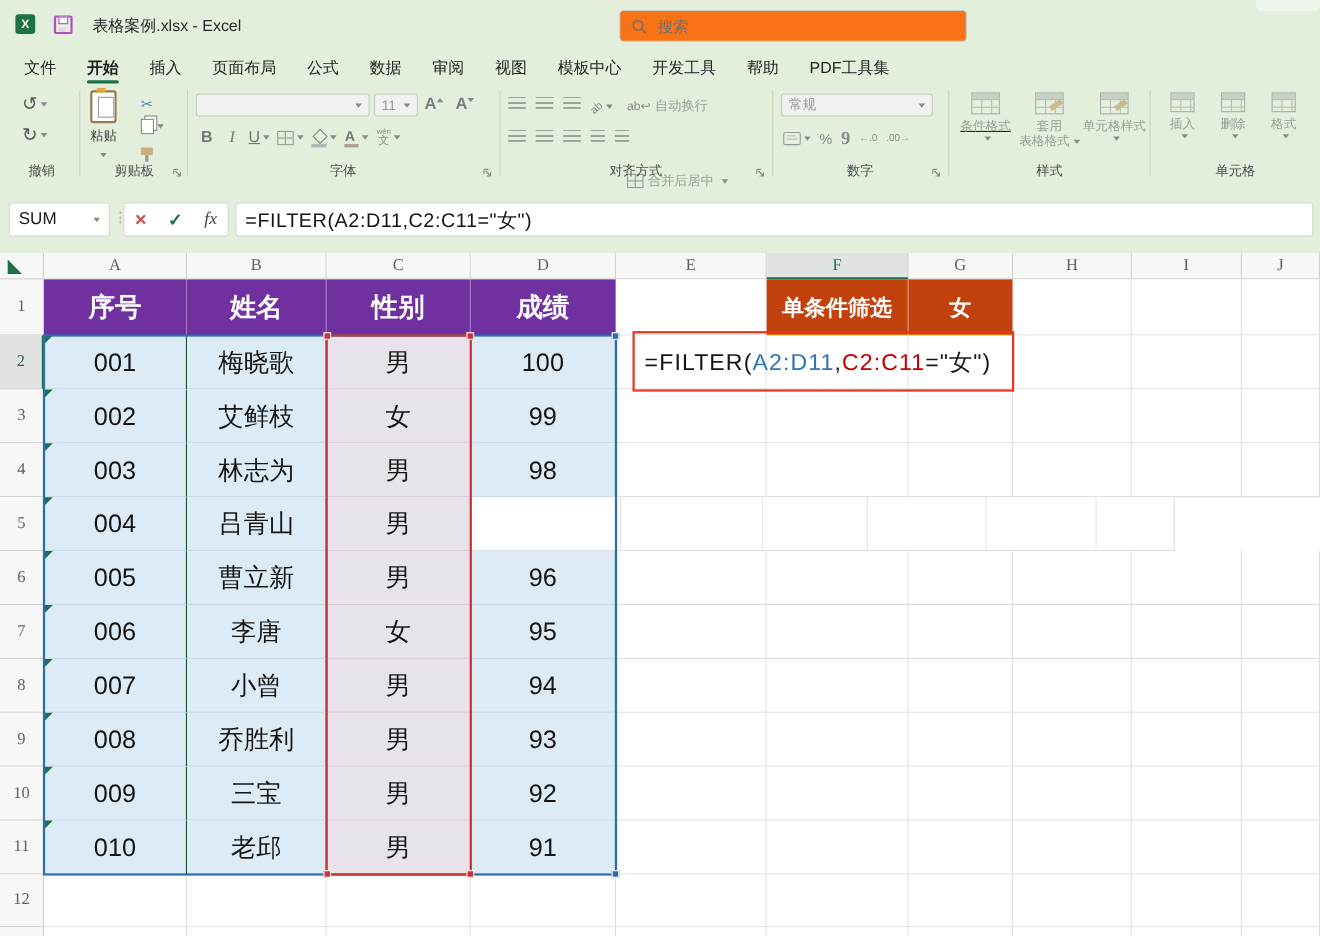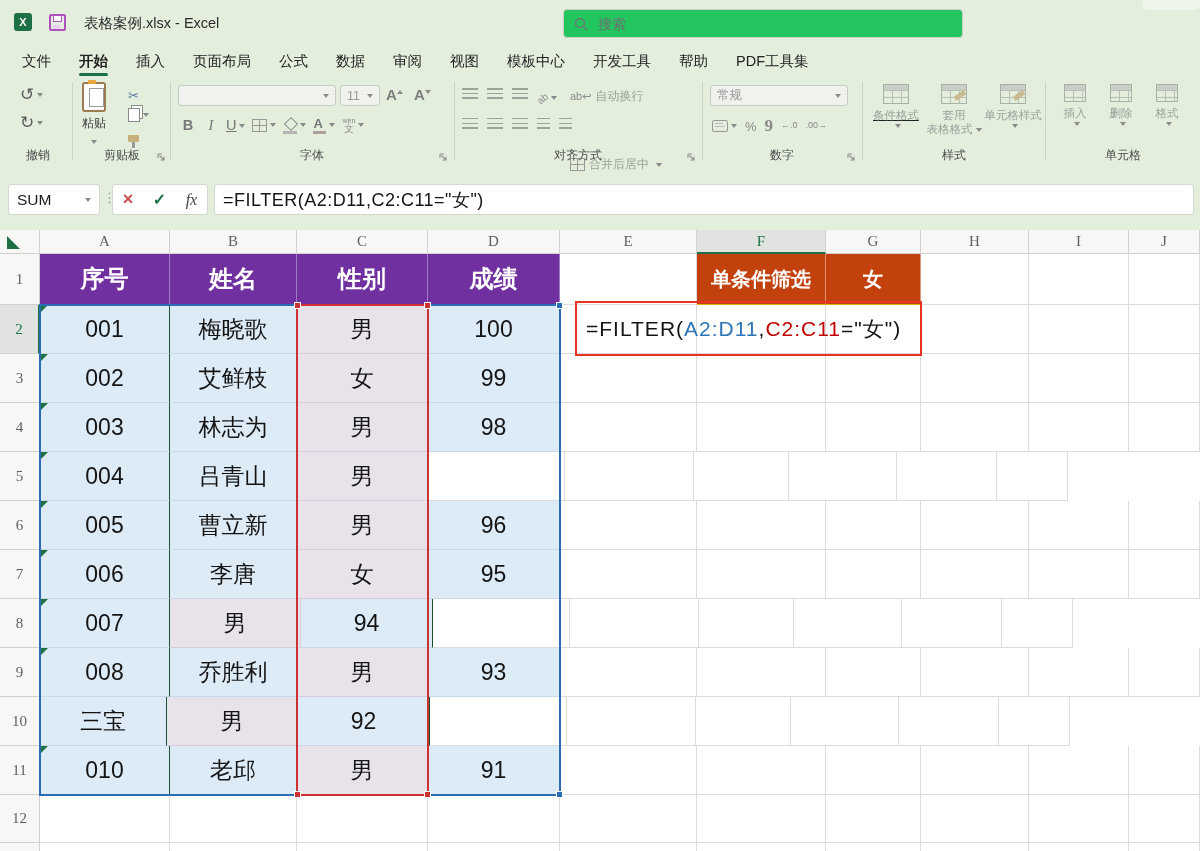--- a/index.html
+++ b/index.html
@@ -8,21 +8,21 @@
   
   #chrome{position:absolute;left:0;top:0;width:1200px;height:230px;background:#E3EEDD;}
   .winTab{position:absolute;left:1142px;top:0;width:58px;height:10px;background:#EFF5EB;border-radius:0 0 5px 5px;}
   
   .xlIcon{position:absolute;left:14px;top:13px;width:18px;height:18px;background:#1E7145;border-radius:3px;
           color:#fff;font-size:11px;font-weight:bold;display:flex;align-items:center;justify-content:center;}
   .floppy{position:absolute;left:49px;top:14px;width:13px;height:13px;border:2px solid #AF52BF;border-radius:2px;}
   .floppy::before{content:"";position:absolute;left:2px;top:-1px;width:7px;height:5px;background:#fff;border:1px solid #AF52BF;}
   .floppy::after{content:"";position:absolute;left:2px;bottom:0;width:7px;height:4px;background:#E9D2F0;}
   .tbTitle{position:absolute;left:84px;top:14px;font-size:14.5px;color:#2a2a2a;}
-  .searchBox{position:absolute;left:563px;top:9px;width:400px;height:29px;background:#22c55e;border:1px solid #C9CEC7;
+  .searchBox{position:absolute;left:563px;top:9px;width:316px;height:29px;background:#f97316;border:1px solid #C9CEC7;
              border-radius:4px;display:flex;align-items:center;padding:0 10px;box-sizing:border-box;}
   .searchBox input{border:none;outline:none;background:transparent;font-size:14px;color:#444;width:100%;
                    font-family:"Liberation Sans",sans-serif;}
   .searchBox input::placeholder{color:#6f6f6f;}
   
   #menubar{position:absolute;left:8px;top:48px;display:flex;}
   .tab{padding:4px 14px 2px;font-size:14.5px;color:#222;cursor:default;}
   .tab.active{font-weight:bold;}
   .tab.active .tabU{display:block;height:3px;background:#1E7145;border-radius:2px;margin-top:2px;}
   .tabU{display:none;}
@@ -458,20 +458,21 @@
       <div class="cell wE"></div>
         <div class="cell wF"></div>
       <div class="cell wG"></div>
         <div class="cell wH"></div>
       <div class="cell wI"></div>
         <div class="cell wJ"></div>
     </div>
     <div class="row">
       <div class="rh">8</div>
       <div class="cell wA b t">007</div>
+      <div class="cell wB b">小曾</div>
       <div class="cell wC l">男</div>
       <div class="cell wD b">94</div>
       <div class="cell wE"></div>
         <div class="cell wF"></div>
       <div class="cell wG"></div>
         <div class="cell wH"></div>
       <div class="cell wI"></div>
         <div class="cell wJ"></div>
     </div>
     <div class="row">
@@ -482,20 +483,21 @@
       <div class="cell wD b">93</div>
       <div class="cell wE"></div>
         <div class="cell wF"></div>
       <div class="cell wG"></div>
         <div class="cell wH"></div>
       <div class="cell wI"></div>
         <div class="cell wJ"></div>
     </div>
     <div class="row">
       <div class="rh">10</div>
+      <div class="cell wA b t">009</div>
       <div class="cell wB b">三宝</div>
       <div class="cell wC l">男</div>
       <div class="cell wD b">92</div>
       <div class="cell wE"></div>
         <div class="cell wF"></div>
       <div class="cell wG"></div>
         <div class="cell wH"></div>
       <div class="cell wI"></div>
         <div class="cell wJ"></div>
     </div>

